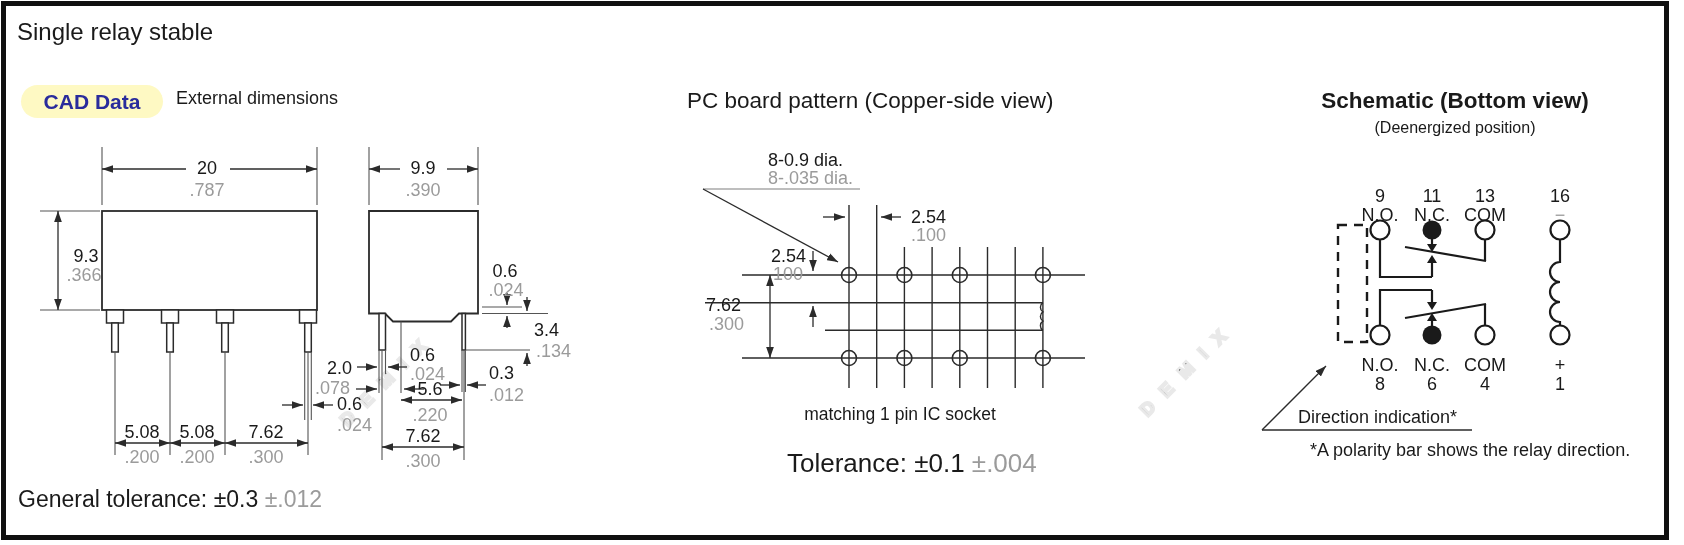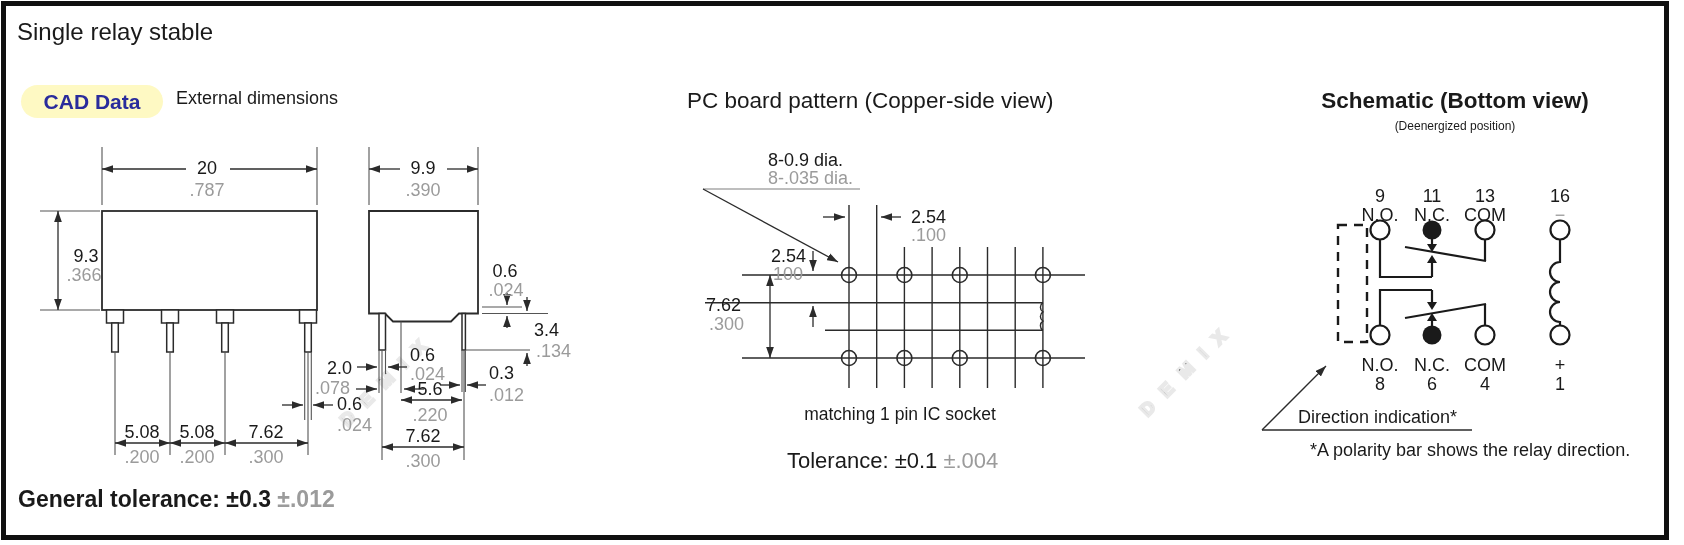--- a/index.html
+++ b/index.html
@@ -8,24 +8,24 @@
   #frame{position:absolute;left:1px;top:1px;width:1668px;height:539px;
          border:5px solid #101010;box-sizing:border-box;}
   .abs{position:absolute;}
   #title{left:17px;top:18px;font-size:24px;}
   #badge{left:21px;top:85px;width:142px;height:33px;background:#fef9c3;border-radius:17px;
          color:#2a2c9c;font-size:21px;font-weight:bold;text-align:center;line-height:33px;cursor:pointer;}
   #ext-heading{left:176px;top:88px;font-size:18px;}
   #pcb-heading{left:687px;top:88px;font-size:22.5px;}
   #sch-head-wrap{left:1230px;top:88px;width:450px;text-align:center;}
   #sch-heading{font-size:22.5px;font-weight:bold;}
-  #sch-subheading{font-size:12px;margin-top:5px;}
+  #sch-subheading{font-size:16px;margin-top:5px;}
   #pcb-note{left:700px;top:404px;width:400px;text-align:center;font-size:17.5px;}
-  #pcb-tol{left:787px;top:448px;font-size:22px;}
-  #gen-tol{left:18px;top:486px;font-size:23px;font-weight:bold;}
+  #pcb-tol{left:787px;top:448px;font-size:26px;}
+  #gen-tol{left:18px;top:486px;font-size:23px;}
   .gray{color:#9b9b9b;}
   svg{position:absolute;left:0;top:0;}
   svg text{font-family:"Liberation Sans",sans-serif;font-size:18px;fill:#1a1a1a;}
   svg text.in{fill:#9b9b9b;}
   .ln{stroke:#2b2b2b;stroke-width:1.8;fill:none;}
   .pin{stroke:#2b2b2b;stroke-width:1.5;fill:#fff;}
   .thin{stroke:#555;stroke-width:1.1;fill:none;}
   .dim{stroke:#2b2b2b;stroke-width:1.3;fill:none;}
   .grid{stroke:#2b2b2b;stroke-width:1.4;fill:none;}
   .sch{stroke:#1a1a1a;stroke-width:2.2;fill:none;}

